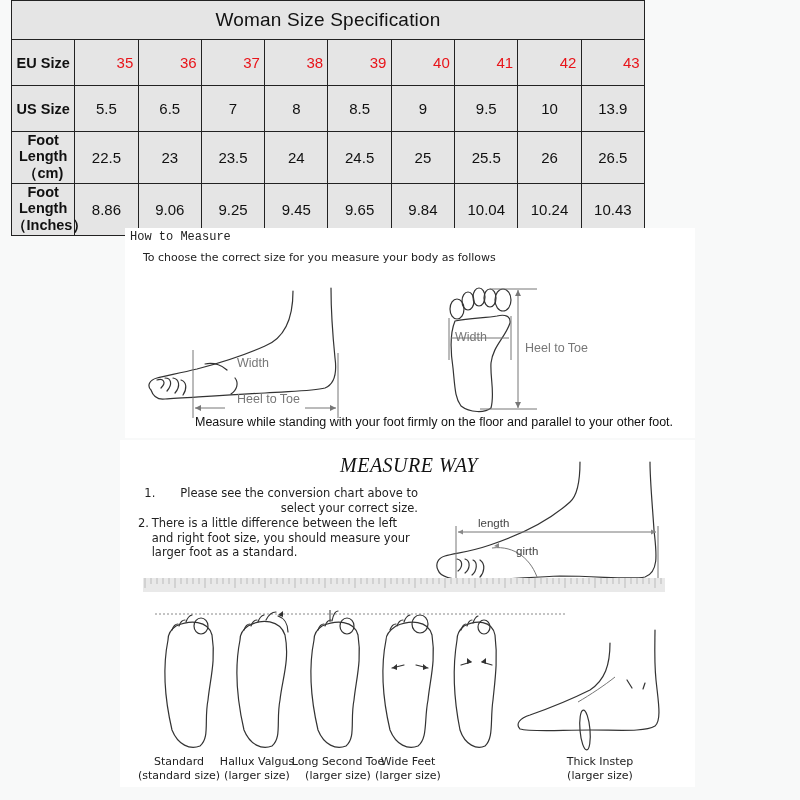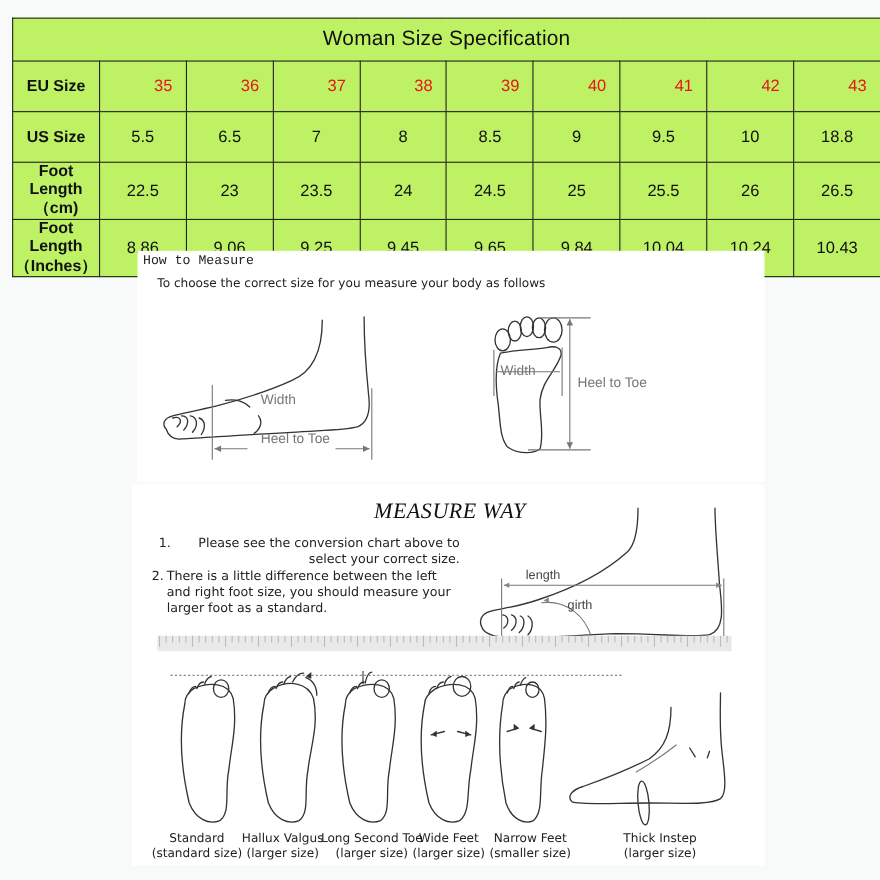--- a/index.html
+++ b/index.html
@@ -1,17 +1,17 @@
 <!DOCTYPE html>
 <html><head>
 <meta charset="utf-8">
 <style>
   html, body { margin:0; padding:0; }
   body { width:800px; height:800px; background:#f8f9f9; position:relative; overflow:hidden; font-family:"Liberation Sans", sans-serif; color:#111; }
-  .size-table { position:absolute; left:11px; top:16px; width:790px; border-collapse:collapse; background:#bef264; table-layout:fixed; }
+  .size-table { position:absolute; left:11px; top:0; width:634px; border-collapse:collapse; background:#e5e5e5; table-layout:fixed; }
   .size-table td { border:1.5px solid #222; text-align:center; font-size:15px; padding:0; height:45px; }
   .size-table .title-cell { height:38px; font-size:19px; font-weight:normal; letter-spacing:0.2px; }
   .size-table .row-head { font-weight:bold; font-size:14.5px; width:176px; }
   .size-table .eu { color:#e8141a;padding-left:37px; }
   .panel { position:absolute; background:#ffffff; }
   #how-panel { left:125px; top:228px; width:570px; height:210px; }
   #how-title { position:absolute; left:5px; top:2px; font-size:12px; color:#222; font-family:Liberation Mono, monospace; }
   #how-sub { position:absolute; left:18px; top:23px; font-size:11px; color:#222; font-family:"DejaVu Sans", sans-serif; }
   #how-note { position:absolute; left:70px; top:187px; font-size:12.5px; color:#111; }
   .dim-label { position:absolute; font-size:12.5px; color:#777; }
@@ -48,21 +48,21 @@
   <tr>
     <td class="row-head">US Size</td>
     <td>5.5</td>
     <td>6.5</td>
     <td>7</td>
     <td>8</td>
     <td>8.5</td>
     <td>9</td>
     <td>9.5</td>
     <td>10</td>
-    <td>18.8</td>
+    <td>13.9</td>
   </tr>
   <tr>
     <td class="row-head">Foot Length（cm)</td>
     <td>22.5</td>
     <td>23</td>
     <td>23.5</td>
     <td>24</td>
     <td>24.5</td>
     <td>25</td>
     <td>25.5</td>
@@ -112,20 +112,21 @@
     <line class="guide" x1="386" y1="88" x2="386" y2="132"></line>
     <line class="guide" x1="326" y1="110" x2="384" y2="110"></line>
     <line class="guide" x1="365" y1="61" x2="412" y2="61"></line>
     <line class="guide" x1="355" y1="181" x2="412" y2="181"></line>
     <line class="guide" x1="393" y1="62" x2="393" y2="180"></line>
     <path d="M393,62 l-3,6 h6 z M393,180 l-3,-6 h6 z" fill="#777"></path>
   </svg>
   <div class="dim-label" style="left:330px;top:102px;">Width</div>
   <div class="dim-label" style="left:400px;top:113px;">Heel to Toe</div>
 
+  <div id="how-note">Measure while standing with your foot firmly on the floor and parallel to your other foot.</div>
 </div>
 
 <div class="panel" id="way-panel">
   <div id="way-title">MEASURE WAY</div>
 
   <div class="way-step" style="top:46px;text-align:right;">
     <span class="num">1.</span>
     <span class="body">Please see the conversion chart above to select your correct size.</span>
   </div>
   <div class="way-step" style="top:76px;">
@@ -208,21 +209,17 @@
     <div>(larger size)</div>
   </div>
   <div class="foot-caption" style="left:163px;top:315px;text-align:center;">
     <div>Long Second Toe</div>
     <div>(larger size)</div>
   </div>
   <div class="foot-caption" style="left:243px;top:315px;width:90px;">
     <div>Wide Feet</div>
     <div>(larger size)</div>
   </div>
-  <div class="foot-caption" style="left:312px;top:315px;width:100px;">
-    <div>Narrow Feet</div>
-    <div>(smaller size)</div>
-  </div>
   <div class="foot-caption" style="left:430px;top:315px;width:100px;">
     <div>Thick Instep</div>
     <div>(larger size)</div>
   </div>
 </div>
 
 </body></html>

